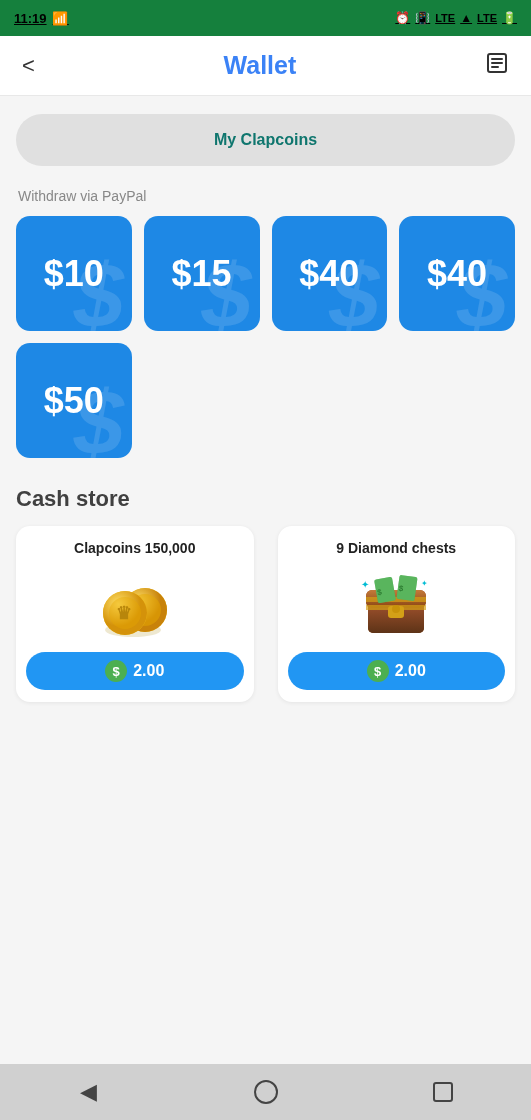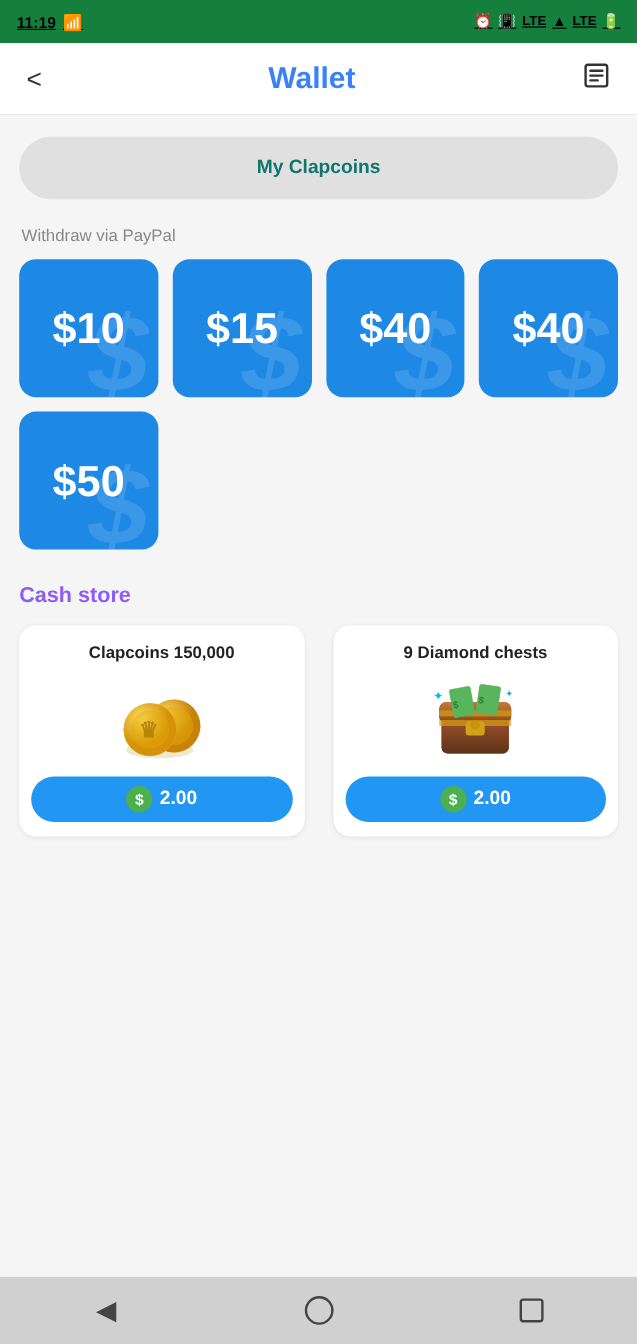--- a/index.html
+++ b/index.html
@@ -131,23 +131,23 @@
     .cashout-amount {
       font-size: 36px;
       font-weight: 700;
       color: #fff;
       position: relative;
       z-index: 1;
     }
 
     
     .cash-store-title {
-      font-size: 18px;
+      font-size: 22px;
       font-weight: 800;
-      color: #8b5cf6;
+      color: #404040;
       margin-bottom: 14px;
     }
     .store-grid {
       display: grid;
       grid-template-columns: 1fr 1fr;
       gap: 24px;
     }
     .store-card {
       background: #fff;
       border-radius: 14px;

